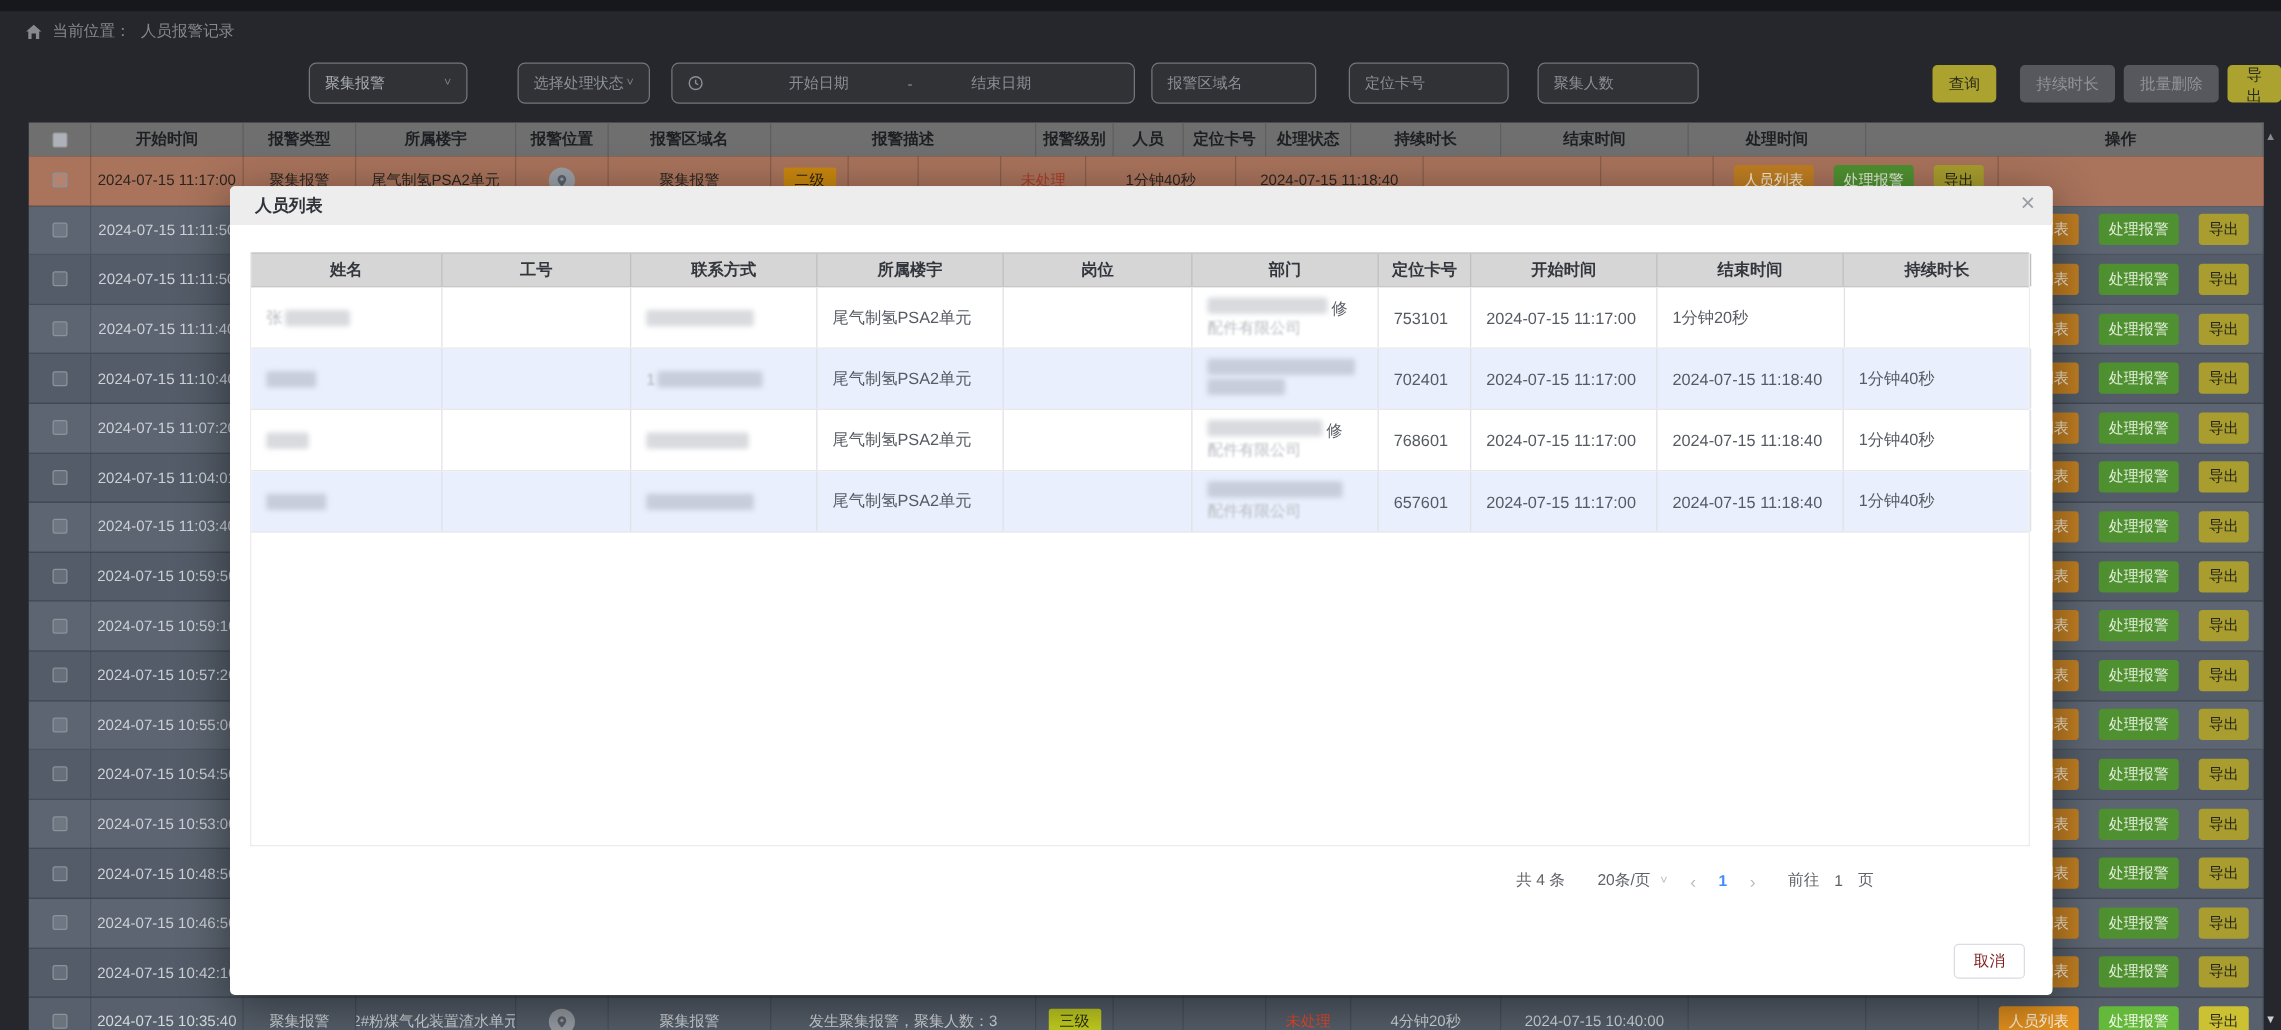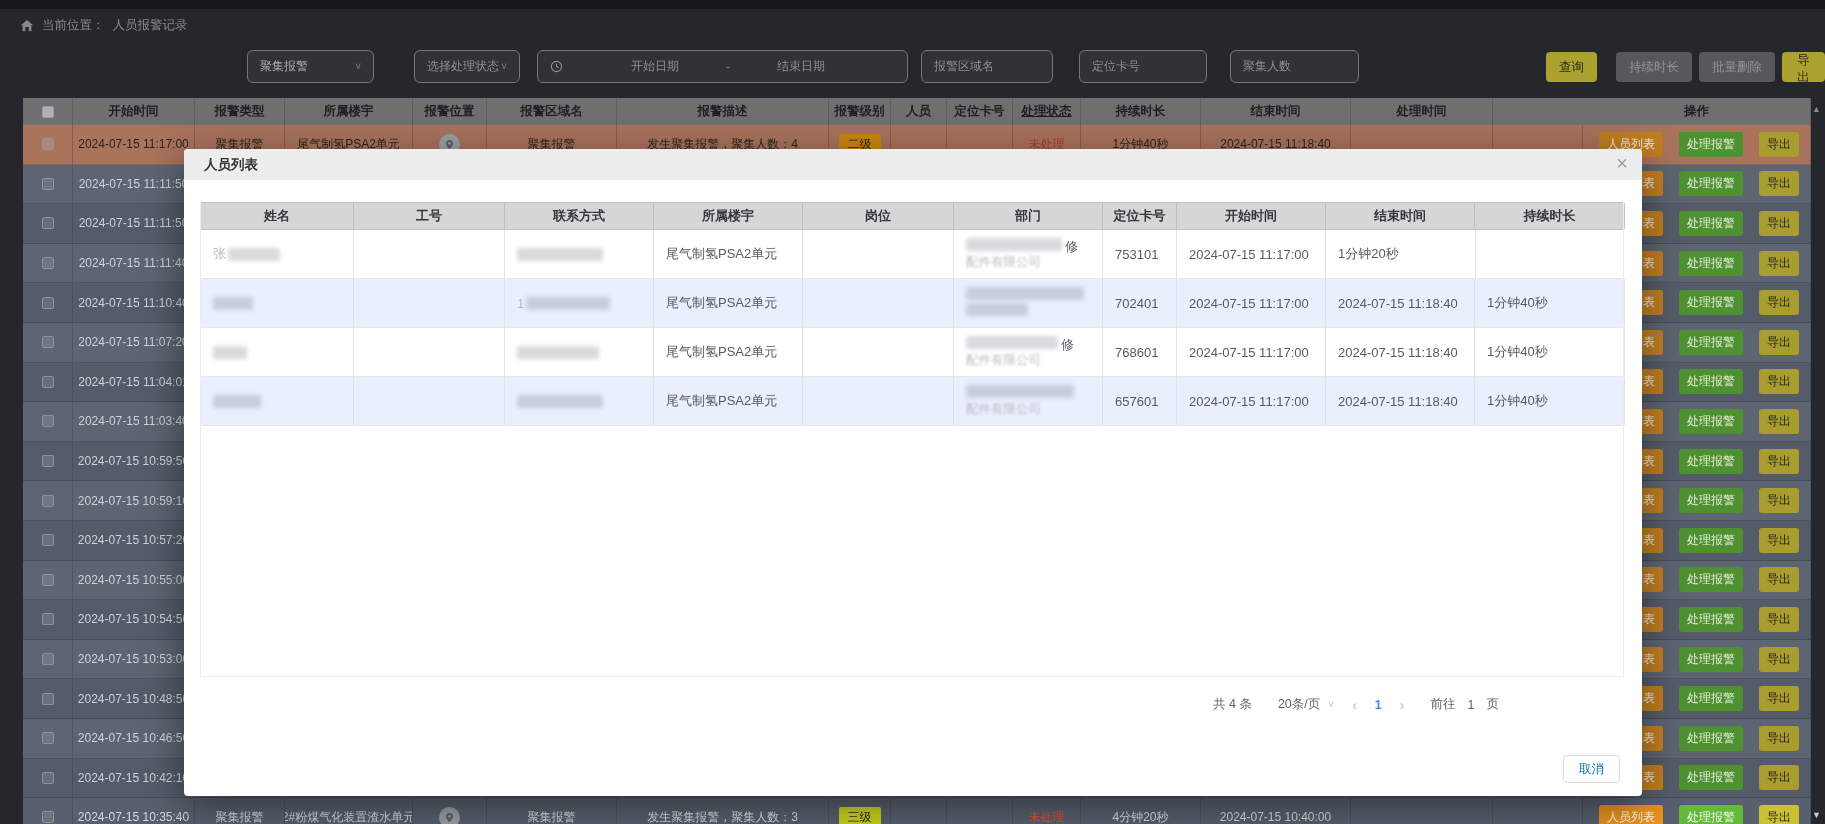--- a/index.html
+++ b/index.html
@@ -86,21 +86,21 @@
   .ghost2 { color:#b9bcc2; filter:blur(0.8px); font-size:12.5px; }
 
   .m-pagination { position:absolute; left:1029px; top:547px; display:flex; align-items:center; font-size:12.5px; color:#5f6368; }
   .m-pagination .gap24 { margin-right:26px; } .m-pagination .gap18 { margin-right:18px; }
   .pg-size { display:flex; align-items:center; gap:8px; cursor:pointer; }
   .pg-caret { color:#b8bcc2; font-size:10px; }
   .pg-arrow { color:#b8bcc2; cursor:pointer; font-size:14px; }
   .pg-page { color:#3e8ef7; font-weight:bold; cursor:pointer; }
   .pg-goto-num { margin:0 12px; color:#5f6368; }
   .m-cancel { position:absolute; right:22px; top:606px; height:28px; padding:0 15px; background:#fff;
-              border:1px solid #d9dce1; border-radius:4px; font-size:12.5px; color:#0369a1; cursor:pointer; font-family:inherit; }
+              border:1px solid #d9dce1; border-radius:4px; font-size:12.5px; color:#7f1d1d; cursor:pointer; font-family:inherit; }
 </style>
 </head>
 <body>
 
 <div class="topstrip"></div>
 
 <div class="breadcrumb">
   <svg class="home" viewBox="0 0 16 16">
       <path d="M8 1 L15 7 H13 V14 H10 V9 H6 V14 H3 V7 H1 Z"></path>
     </svg>
@@ -148,21 +148,21 @@
       </div>
       <div class="bgc" style="width: 122px;">开始时间</div>
       <div class="bgc" style="width: 90px;">报警类型</div>
       <div class="bgc" style="width: 128px;">所属楼宇</div>
       <div class="bgc" style="width: 74px;">报警位置</div>
       <div class="bgc" style="width: 130px;">报警区域名</div>
       <div class="bgc" style="width: 212px;">报警描述</div>
       <div class="bgc" style="width: 62px; font-family: Liberation Serif, serif;">报警级别</div>
       <div class="bgc" style="width: 56px;">人员</div>
       <div class="bgc" style="width: 66px;">定位卡号</div>
-      <div class="bgc" style="width: 68px; text-decoration: underline;">处理状态</div>
+      <div class="bgc" style="width: 68px;">处理状态</div>
       <div class="bgc" style="width: 120px;">持续时长</div>
       <div class="bgc" style="width: 150px;">结束时间</div>
       <div class="bgc" style="width: 142px;">处理时间</div>
       <div class="bgc" style="width: 90px; margin-top: 40px;">处理人</div>
       <div class="bgc" style="width: 228px;">操作</div>
     </div>
     <div class="bgrow tone-highlight">
       <div class="bgc" style="width: 50px;">
         <span class="cbx"></span>
       </div>
@@ -170,21 +170,20 @@
       <div class="bgc" style="width: 90px;">聚集报警</div>
       <div class="bgc" style="width: 128px;">尾气制氢PSA2单元</div>
       <div class="bgc" style="width: 74px;">
         <span class="pin">
           <svg viewBox="0 0 12 12">
             <path d="M6 1 C3.8 1 2.2 2.7 2.2 4.8 C2.2 7.6 6 11 6 11 C6 11 9.8 7.6 9.8 4.8 C9.8 2.7 8.2 1 6 1 Z M6 6.2 A1.5 1.5 0 1 1 6 3.2 A1.5 1.5 0 0 1 6 6.2 Z"></path>
           </svg>
         </span>
       </div>
       <div class="bgc" style="width: 130px;">聚集报警</div>
-      <div class="bgc" style="width: 212px;">发生聚集报警，聚集人数：4</div>
       <div class="bgc" style="width: 62px;">
         <span class="badge lv2">二级</span>
       </div>
       <div class="bgc" style="width: 56px;"></div>
       <div class="bgc" style="width: 66px;"></div>
       <div class="bgc" style="width: 68px;">
         <span class="status-red">未处理</span>
       </div>
       <div class="bgc" style="width: 120px;">1分钟40秒</div>
       <div class="bgc" style="width: 150px;">2024-07-15 11:18:40</div>

